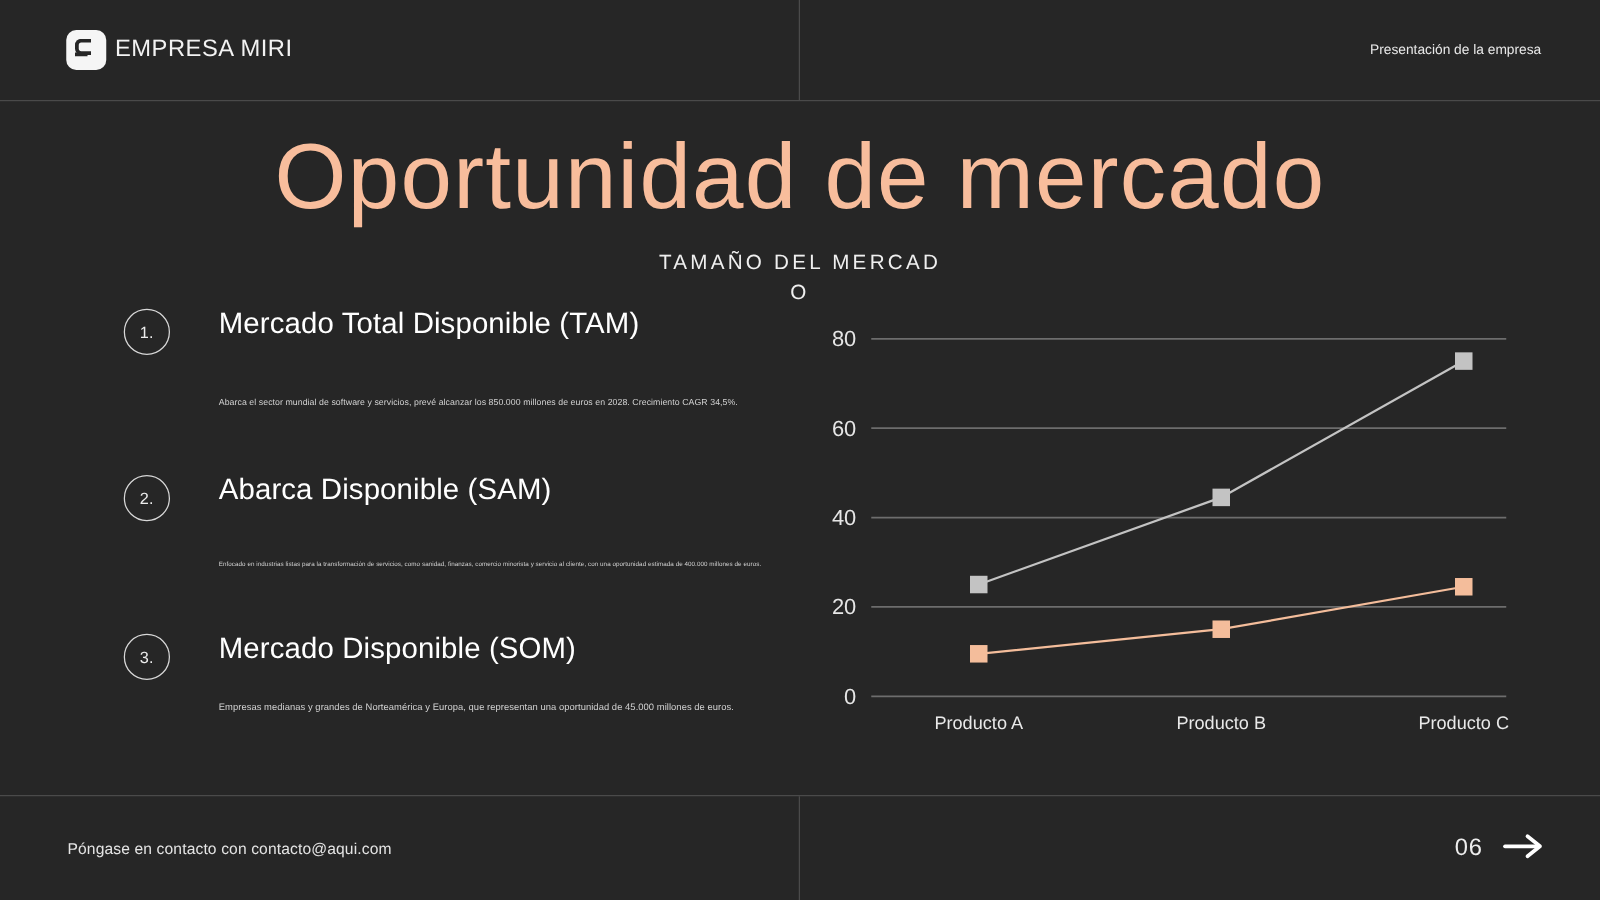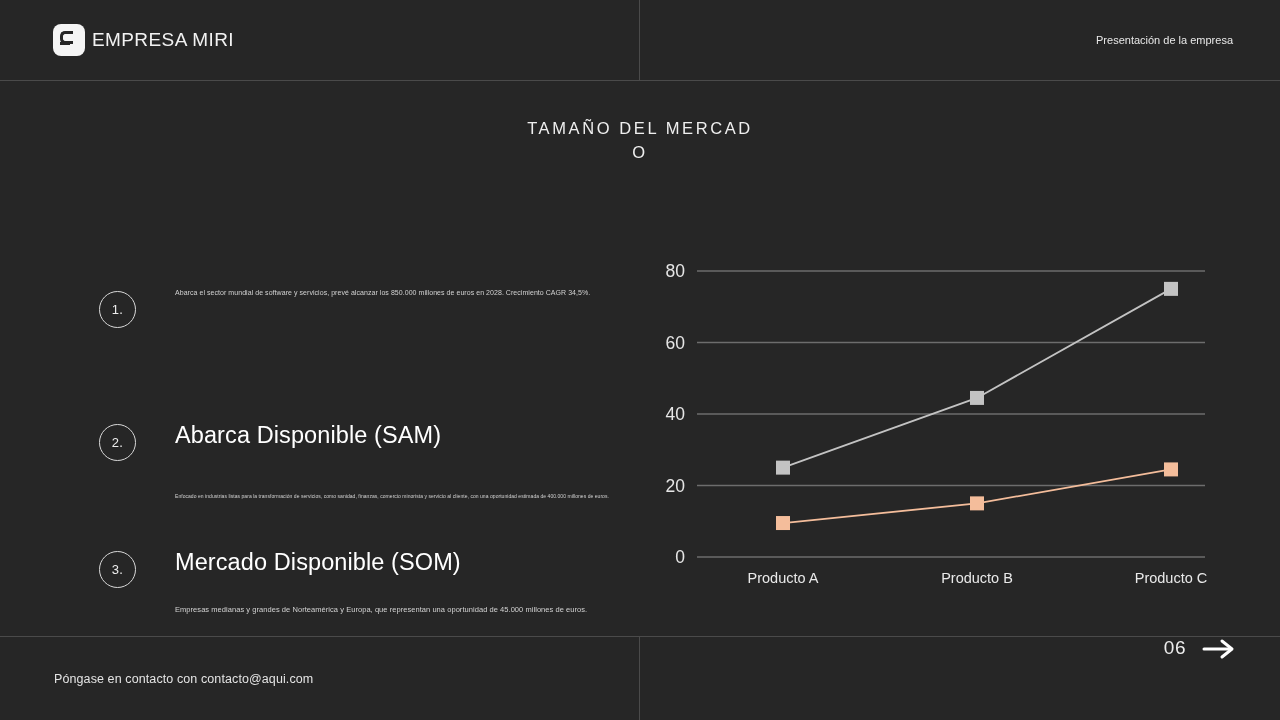--- a/index.html
+++ b/index.html
@@ -176,21 +176,21 @@
   }
   .footer-contact {
     color:#e4e4e4;
     font-size:12.5px;
     letter-spacing:0.1px;
     white-space:nowrap;
   }
   .footer-right {
     position:absolute; right:0; top:0;
     width:640px; height:84px;
-    display:flex; justify-content:flex-end;
+    display:flex; align-items:center; justify-content:flex-end;
     padding-right:44px;
     gap:16px;
   }
   .page-num {
     color:#ededed;
     font-size:19px;
     letter-spacing:0.5px;
   }
   .arrow-icon { display:block; }
 </style>
@@ -203,30 +203,32 @@
     <div class="header-left">
       <div class="logo-mark"></div>
       <div class="brand-name">EMPRESA MIRI</div>
     </div>
     <div class="header-right">
       <div class="header-right-text">Presentación de la empresa</div>
     </div>
   </div>
 
   <div class="title-block">
+    <div class="main-title">Oportunidad de mercado</div>
     <div class="subtitle-wrap">
       <div class="subtitle">TAMAÑO DEL MERCADO</div>
     </div>
   </div>
 
   <div class="points">
 
     <div class="point-row p1">
       <div class="point-num">1.</div>
       <div class="point-body">
+        <div class="point-title">Mercado Total Disponible (TAM)</div>
         <div class="point-desc">Abarca el sector mundial de software y servicios, prevé alcanzar los 850.000 millones de euros en 2028. Crecimiento CAGR 34,5%.</div>
       </div>
     </div>
 
     <div class="point-row p2">
       <div class="point-num">2.</div>
       <div class="point-body">
         <div class="point-title">Abarca Disponible (SAM)</div>
         <div class="point-desc">Enfocado en industrias listas para la transformación de servicios, como sanidad, finanzas, comercio minorista y servicio al cliente, con una oportunidad estimada de 400.000 millones de euros.</div>
       </div>

